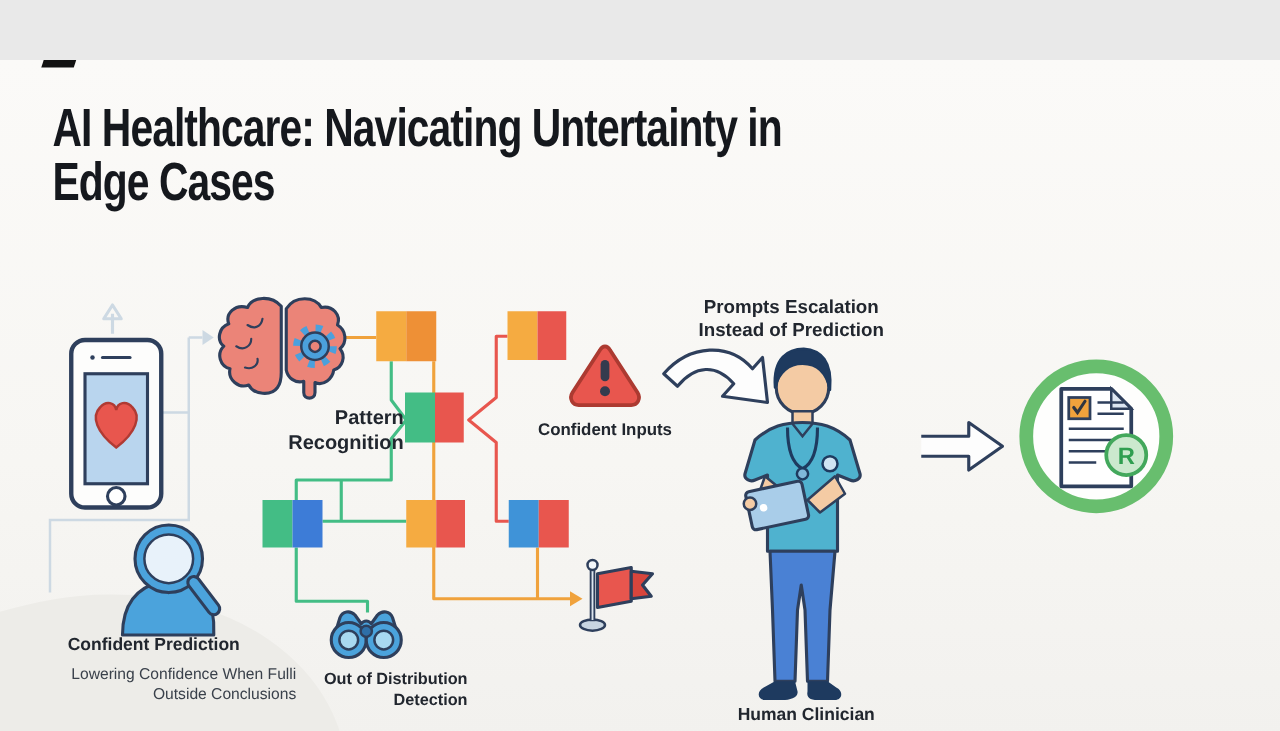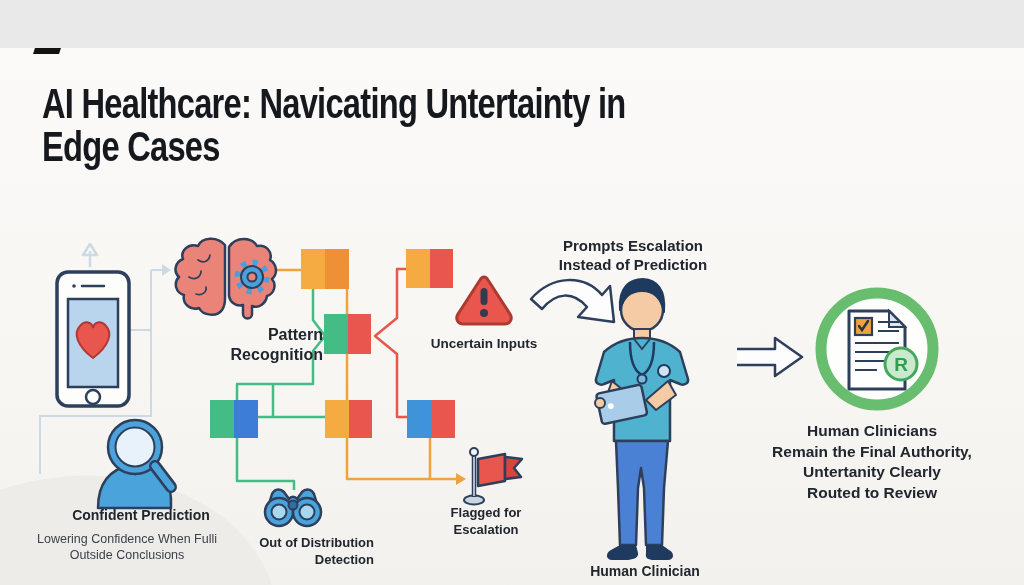--- a/index.html
+++ b/index.html
@@ -12,21 +12,21 @@
   .blob{position:absolute;left:-150px;top:430px;width:430px;height:330px;
     background:#EDECE8;border-radius:48% 52% 46% 54%;transform:rotate(-14deg);}
   .topmark{position:absolute;left:34px;top:0;width:26px;height:6px;background:#121212;transform:skewX(-18deg);}
   .title{
     position:absolute;left:42px;top:34px;width:980px;
     font-size:43px;font-weight:bold;letter-spacing:-1px;line-height:43px;
     color:#15181D;white-space:pre-line;
     transform:scaleX(0.76);transform-origin:0 0;
   }
   .lbl{position:absolute;text-align:center;color:#21262E;font-weight:bold;white-space:pre-line;}
-  .lbl.sub{font-weight:normal;color:#3A414B;}
+  .lbl.sub{font-weight:normal;color:#3A414B;text-align:right;}
   svg{position:absolute;left:0;top:0;}
   .watermark{position:absolute;left:956px;top:565px;width:120px;display:flex;align-items:center;gap:3px;
     font-size:9px;color:#5E6268;}
   .wicon{width:9px;height:9px;flex:0 0 auto;}
 </style>
 </head>
 <body>
 
 <div class="canvas">
   <div class="blob"></div>
@@ -169,35 +169,29 @@
       <line x1="474" y1="407" x2="474" y2="449" stroke="#2E3F5C" stroke-width="4.5"></line>
       <line x1="474" y1="408" x2="474" y2="448" stroke="#DDE6EE" stroke-width="1.5"></line>
       <circle cx="474" cy="404" r="4" fill="#F2F6FA" stroke="#2E3F5C" stroke-width="2"></circle>
       <path d="M478,411 L505,406 L505,433 L478,438 Z" fill="#E8564E" stroke="#2E3F5C" stroke-width="2.5" stroke-linejoin="round"></path>
       <path d="M505,409 L522,411 L514,420 L521,429 L505,431 Z" fill="#D9453C" stroke="#2E3F5C" stroke-width="2.5" stroke-linejoin="round"></path>
     </g>
   </svg>
 
   <div class="lbl" style="left:123px;top:277px;width:200px;font-size:16px;line-height:20px;text-align:right;">Pattern
 Recognition</div>
-  <div class="lbl" style="left:404px;top:288px;width:160px;font-size:13.5px;">Uncertain Inputs</div>
+  <div class="lbl" style="left:404px;top:288px;width:160px;font-size:13.5px;">Confident Inputs</div>
   <div class="lbl" style="left:533px;top:188px;width:200px;font-size:15px;line-height:19px;">Prompts Escalation
 Instead of Prediction</div>
   <div class="lbl" style="left:545px;top:515px;width:200px;font-size:14px;">Human Clinician</div>
-  <div class="lbl" style="left:742px;top:373px;width:260px;font-size:15.5px;line-height:20.5px;">Human Clinicians
-Remain the Final Authority,
-Untertanity Clearly
-Routed to Review</div>
-  <div class="lbl" style="left:41px;top:459px;width:200px;font-size:14px;">Confident Prediction</div>
+  <div class="lbl" style="left:23px;top:459px;width:200px;font-size:14px;">Confident Prediction</div>
   <div class="lbl sub" style="left:17px;top:483px;width:220px;font-size:12.5px;line-height:16px;">Lowering Confidence When Fulli
 Outside Conclusions</div>
   <div class="lbl" style="left:214px;top:487px;width:160px;font-size:13px;line-height:16.5px;text-align:right;">Out of Distribution
 Detection</div>
-  <div class="lbl" style="left:416px;top:457px;width:140px;font-size:13px;line-height:16.5px;">Flagged for
-Escalation</div>
 
   <div class="watermark">
     <svg class="wicon" viewBox="0 0 10 10">
       <path d="M5,0.5 L9.5,9 L0.5,9 Z M5,4 L3,8 L7,8 Z" fill="#5E6268" fill-rule="evenodd"></path>
     </svg>
     <span>NotebookLM</span>
   </div>
 </div>
 
 </body></html>

